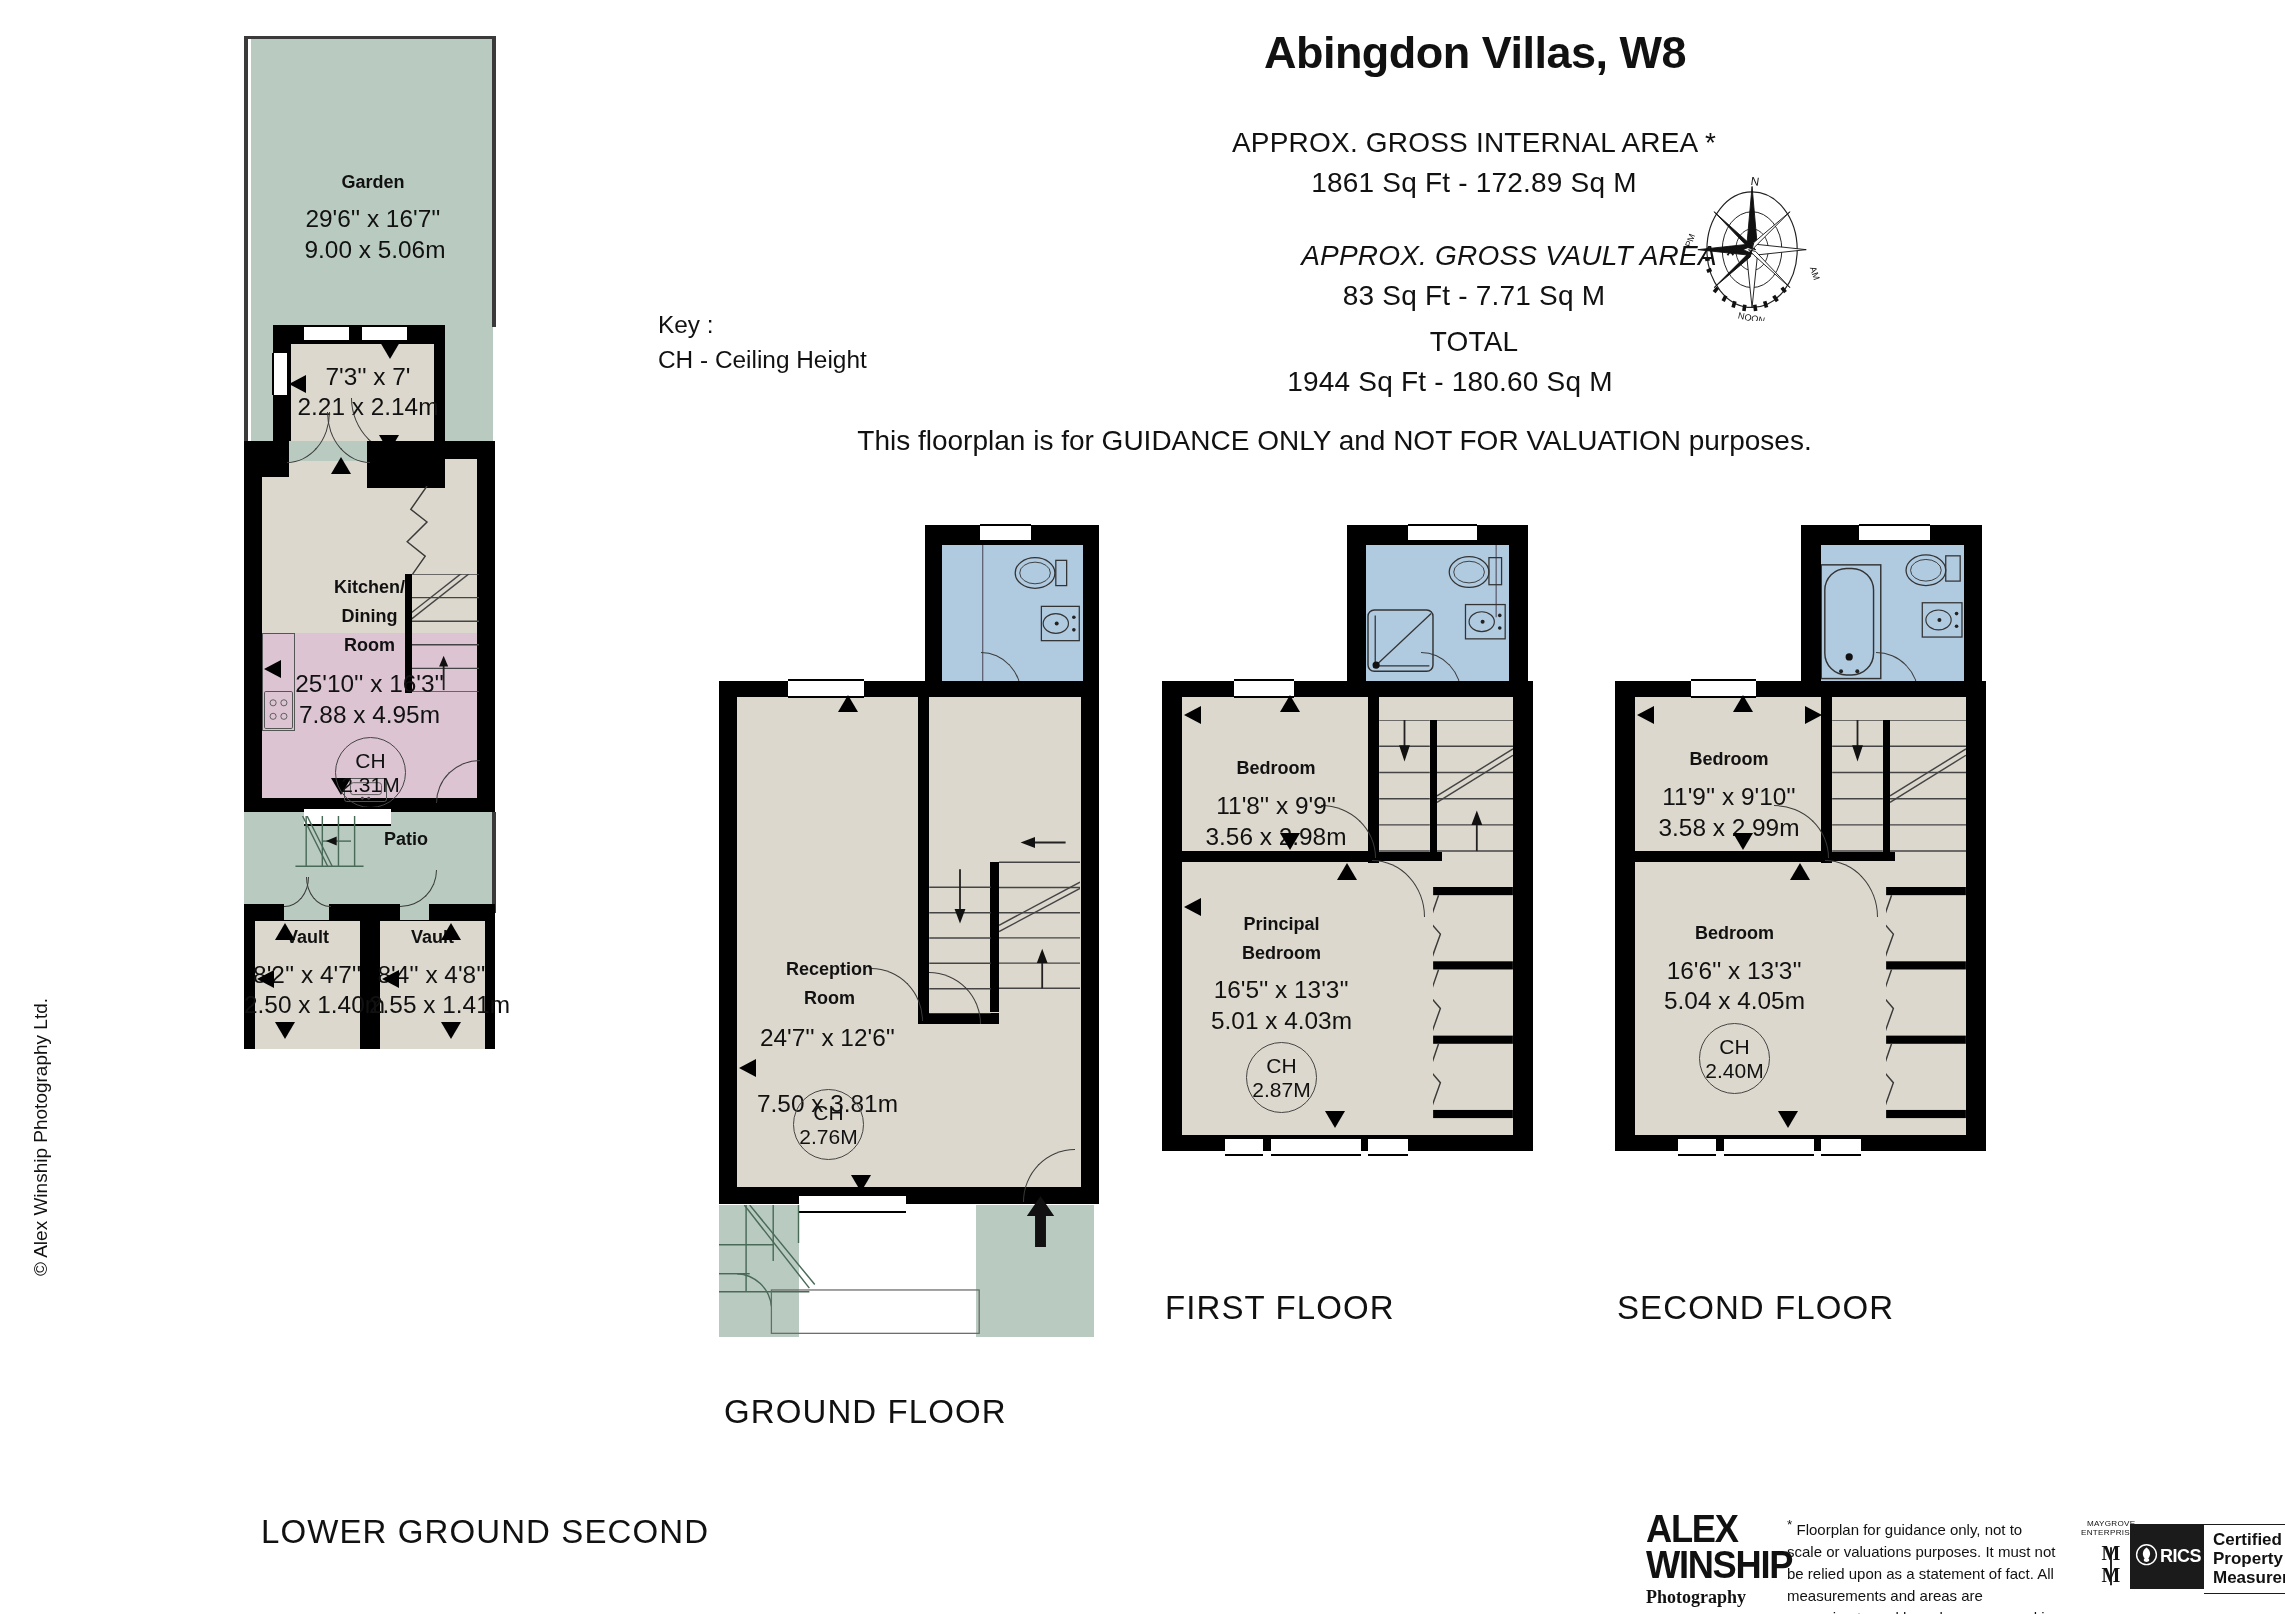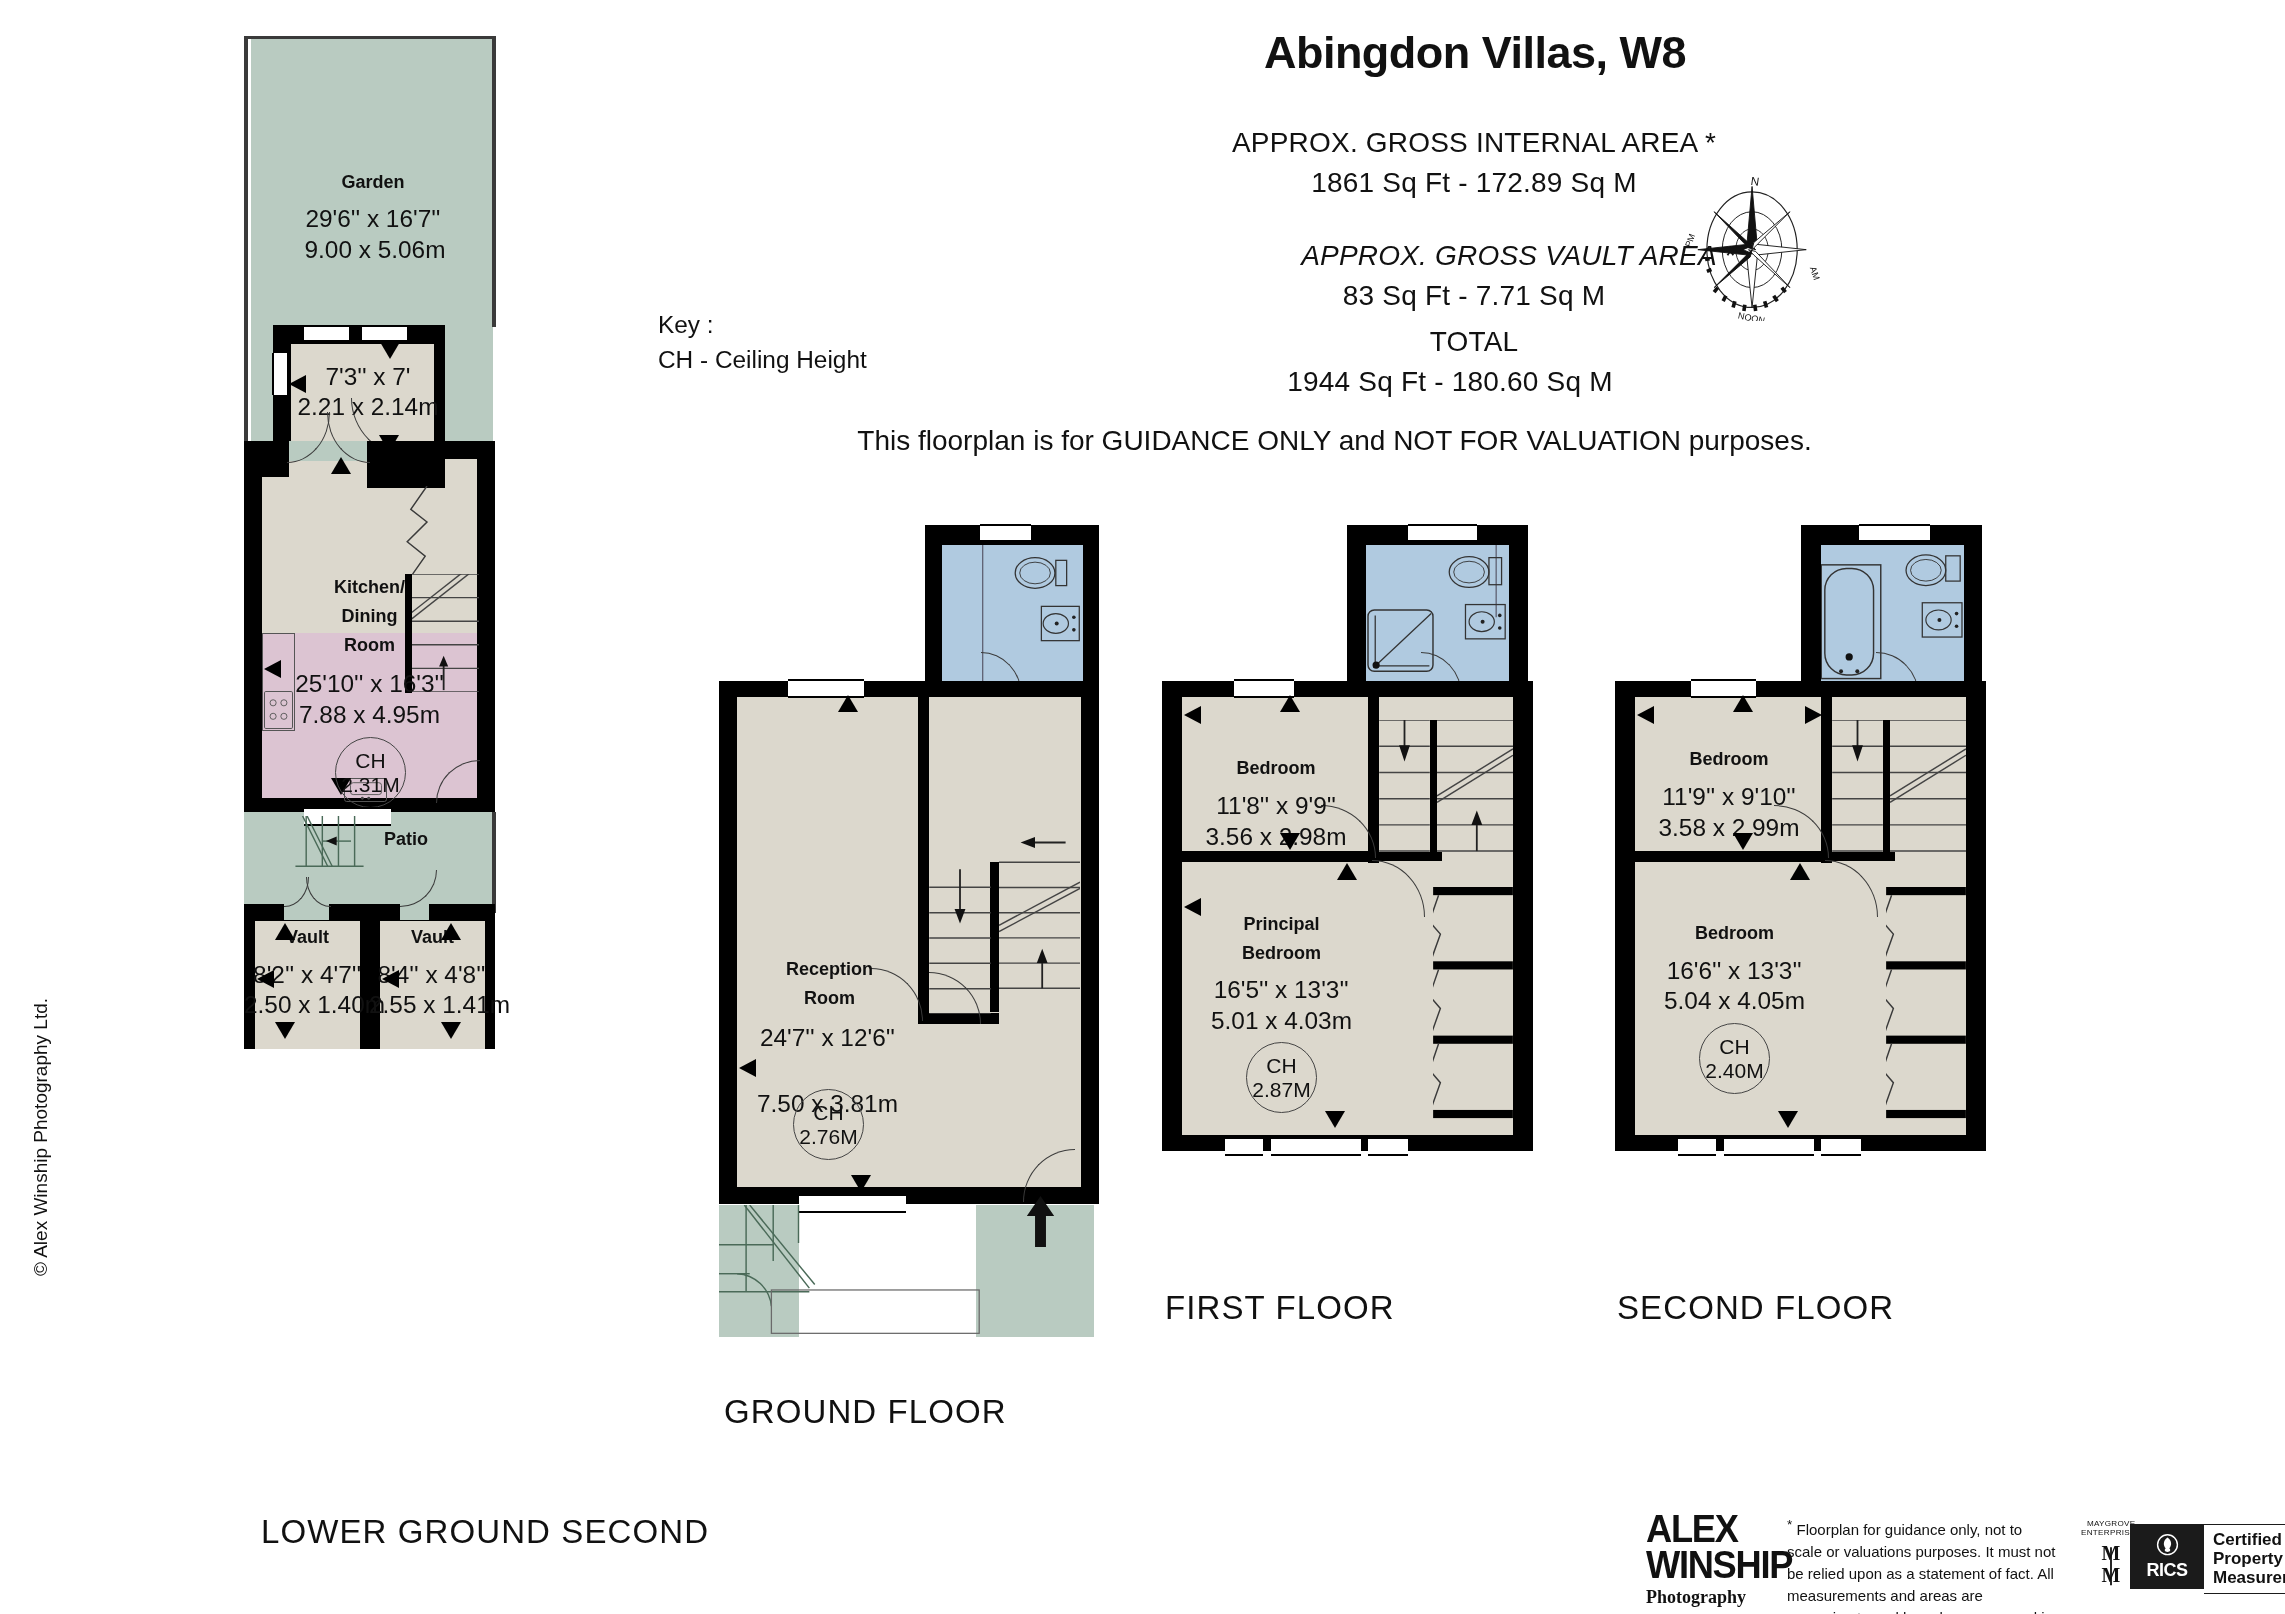--- a/index.html
+++ b/index.html
@@ -66,21 +66,21 @@
   .logo-big { font-size:39px; font-weight:bold; line-height:0.92; letter-spacing:-1.4px;
               font-family:"Liberation Sans", sans-serif; transform:scaleX(0.93); transform-origin:0 0;}
   .logo-sub { font-family:"Liberation Serif", serif; font-size:18px; font-weight:bold; margin-top:4.5px; }
   .logo-copy { font-size:11.8px; margin-top:6.3px; }
   #disclaimer { left:1787px; top:1515px; width:271px; font-size:15px; line-height:1.46; }
   #disclaimer sup { font-size:13.6px; }
   #maygrove { left:2081px; top:1520px; text-align:center; }
   .may-t { font-size:8.1px; line-height:1.1; letter-spacing:0.3px; }
   #rics-badge { left:2130px; top:1524px; display:flex; align-items:stretch; }
   #rics-dark { background:#1b1b1b; color:#fff; width:74px; height:65px;
-               display:flex; flex-direction:column; align-items:center; justify-content:center; }
+               display:flex; flex-direction:row; align-items:center; justify-content:center; }
   #rics-word { font-size:18px; font-weight:bold; letter-spacing:-0.5px; }
   #rics-light { border:1.8px solid #1b1b1b; border-left:none; border-radius:0 12.7px 12.7px 0;
                 padding:5.4px 11px 5.4px 9px; font-size:17px; font-weight:bold; line-height:1.12; }
 </style>
 </head>
 <body>
 
 <div class="abs" id="title">Abingdon Villas, W8</div>
 
 <div class="abs area-line" id="area1a">APPROX. GROSS INTERNAL  AREA *</div>

